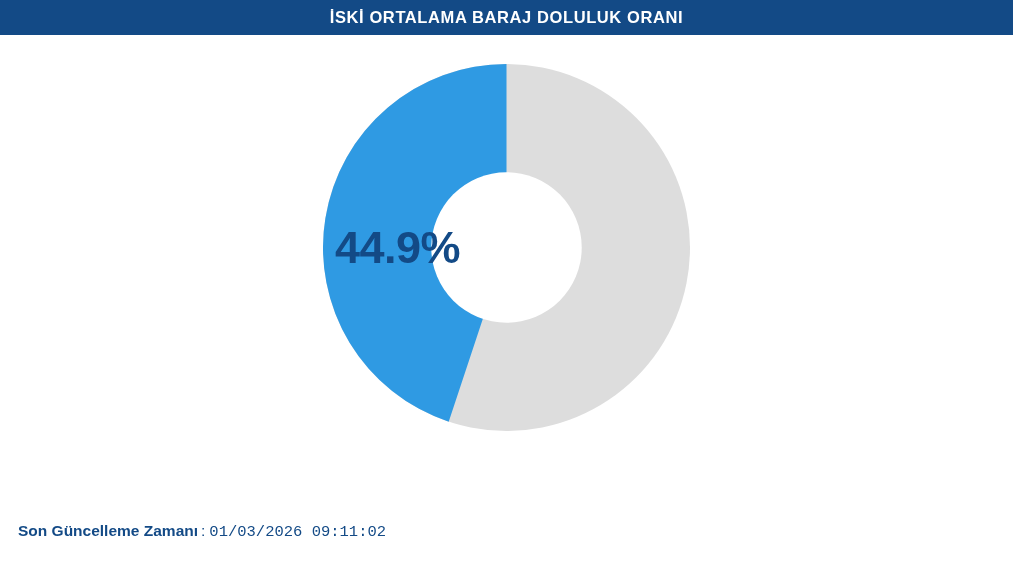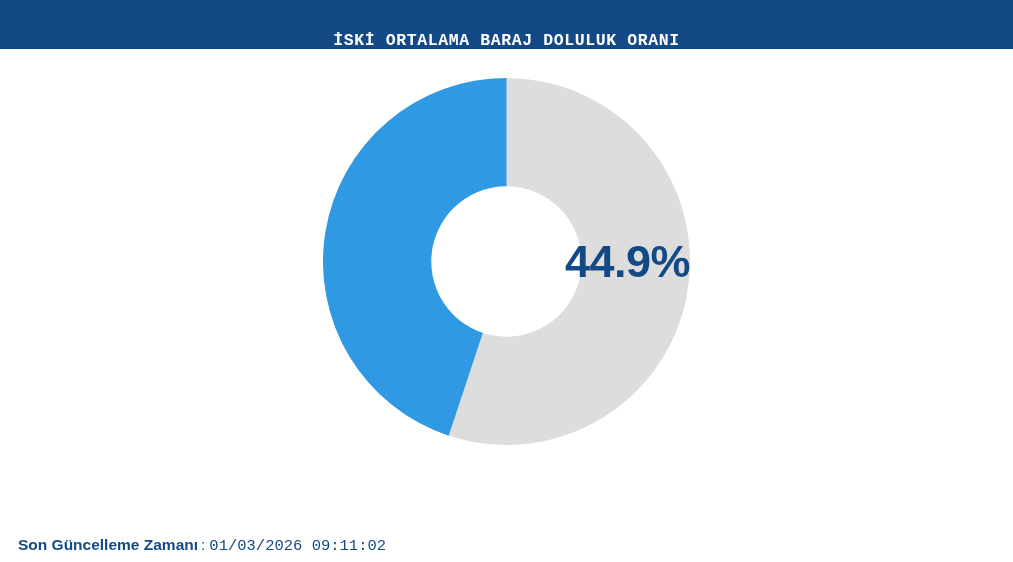--- a/index.html
+++ b/index.html
@@ -9,27 +9,26 @@
   }
   body {
     width: 1013px;
     height: 562px;
     font-family: "Liberation Sans", sans-serif;
     overflow: hidden;
     position: relative;
   }
   .header-bar {
     width: 100%;
-    height: 49px;
+    height: 35px;
     background: #134a86;
     display: flex;
-    align-items: flex-end;
+    align-items: center;
     justify-content: center;
     box-sizing: border-box;
-    font-family: Liberation Mono, monospace;
   }
   .header-title {
     color: #ffffff;
     font-size: 16.5px;
     font-weight: bold;
     letter-spacing: 0.6px;
     text-align: center;
     line-height: 1;
   }
   .chart-area {
@@ -47,39 +46,39 @@
     margin-top: 4px;
   }
   .donut-svg {
     display: block;
     width: 367px;
     height: 367px;
   }
   .donut-center-label {
     position: absolute;
     top: 0;
-    left: 0;
+    left: 12px;
     width: 367px;
     height: 367px;
     display: flex;
     align-items: center;
-    justify-content: flex-end;
+    justify-content: flex-start;
     pointer-events: none;
   }
   .donut-center-label span {
     color: #134a86;
     font-size: 45px;
     font-weight: bold;
     letter-spacing: -0.5px;
     line-height: 1;
   }
   .footer {
     position: absolute;
     left: 18px;
-    bottom: 8px;
+    bottom: 22px;
     display: flex;
     align-items: baseline;
     font-size: 15.5px;
     line-height: 1;
     justify-content: space-between;
   }
   .footer-label {
     color: #134a86;
     font-weight: bold;
   }

